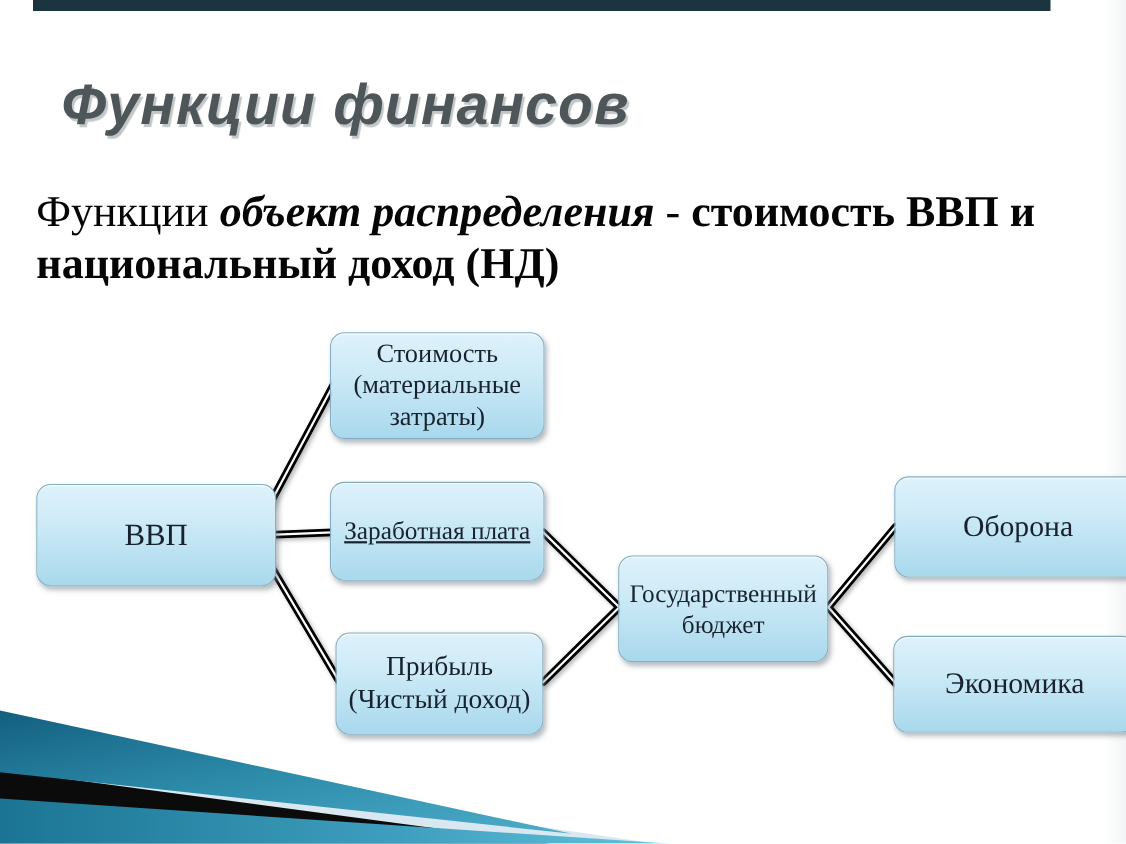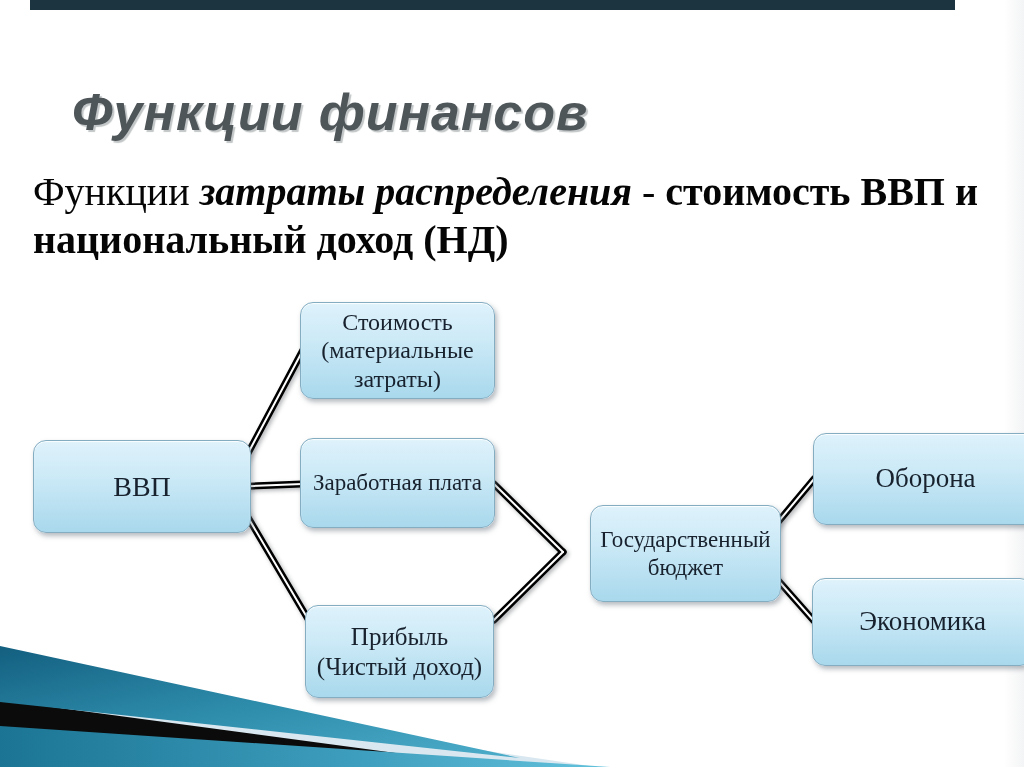--- a/index.html
+++ b/index.html
@@ -18,21 +18,21 @@
     position:absolute;left:30px;top:0;width:925px;height:10px;
     background:#1c3440;
   }
   .title{
     position:absolute;left:56px;top:66px;width:900px;
     font-family:"Liberation Sans", sans-serif;
     font-size:52px;font-weight:bold;font-style:italic;
     color:#4f5659;
     text-shadow:2px 2px 1px #c2c6c7;
     letter-spacing:1px;
-    margin:16px;
+    margin:0;
   }
   .subtitle{
     position:absolute;left:33px;top:168px;width:950px;
     font-size:40px;line-height:1.2;color:#050505;margin:0;
   }
   .subtitle .bi{font-weight:bold;font-style:italic;}
   .subtitle .b{font-weight:bold;}
   svg.layer{position:absolute;left:0;top:0;pointer-events:none;}
   .node{
     position:absolute;
@@ -42,38 +42,38 @@
     border:1px solid #84adc2;
     border-radius:13px;
     box-shadow:2px 3px 5px rgba(110,120,130,.5), inset 0 1px 1px rgba(255,255,255,.9);
     color:#18222e;
     line-height:1.18;
     padding:4px 6px;
     box-sizing:border-box;
   }
   .node-vvp      {left:33px; top:440px;width:218px;height:93px;font-size:28px;}
   .node-stoimost {left:300px;top:302px;width:195px;height:97px;font-size:24px;justify-content:flex-end;}
-  .node-zarplata {left:300px;top:438px;width:195px;height:90px;font-size:23px;padding:2px;}
-  .node-pribyl   {left:305px;top:575px;width:189px;height:93px;font-size:25px;margin-top:30px;}
-  .node-gosbudget{left:562px;top:505px;width:191px;height:97px;font-size:23px;padding:19px;margin-left:28px;}
+  .node-zarplata {left:300px;top:438px;width:195px;height:90px;font-size:23px;padding:2px;text-decoration:underline;}
+  .node-pribyl   {left:305px;top:575px;width:189px;height:93px;font-size:25px;}
+  .node-gosbudget{left:562px;top:505px;width:191px;height:97px;font-size:23px;padding:19px;}
   .node-oborona  {left:813px;top:433px;width:225px;height:92px;font-size:27px;}
   .node-ekonomika{left:812px;top:578px;width:221px;height:88px;font-size:27px;}
 </style>
 </head>
 <body>
 
 <div class="slide">
 
   <div class="edge-right"></div>
 
   <div class="topbar"></div>
 
   <h1 class="title">Функции финансов</h1>
 
-  <p class="subtitle"><span>Функции </span><span class="bi">затраты распределения</span><span> - </span><span class="b">стоимость ВВП и национальный доход (НД)</span></p>
+  <p class="subtitle"><span>Функции </span><span class="bi">объект распределения</span><span> - </span><span class="b">стоимость ВВП и национальный доход (НД)</span></p>
 
   <svg class="layer" width="1024" height="767" viewBox="0 0 1024 767">
     <defs>
       <linearGradient id="gTeal1" x1="0" y1="0" x2="1" y2="1">
         <stop offset="0" stop-color="#135f80"></stop>
         <stop offset="0.5" stop-color="#2e8cab"></stop>
         <stop offset="1" stop-color="#4cadca"></stop>
       </linearGradient>
       <linearGradient id="gTeal2" x1="0" y1="0" x2="1" y2="0">
         <stop offset="0" stop-color="#1b7494"></stop>

